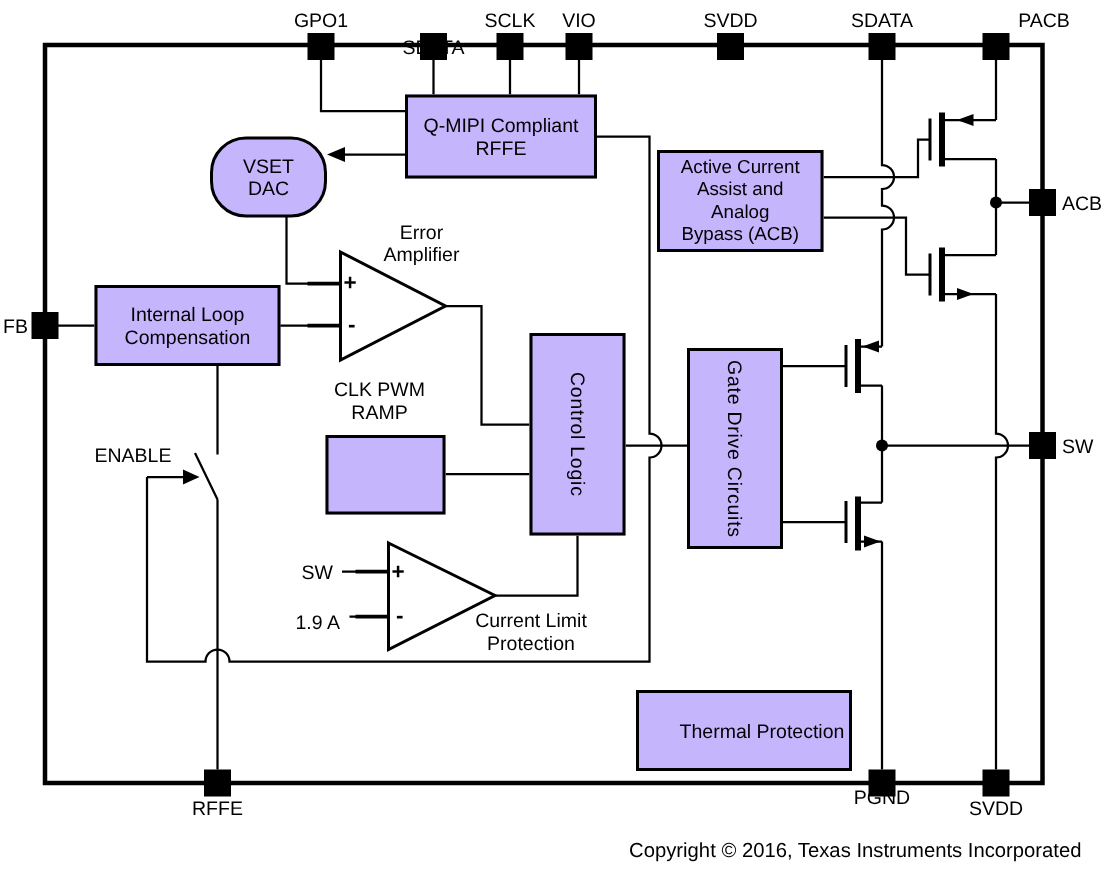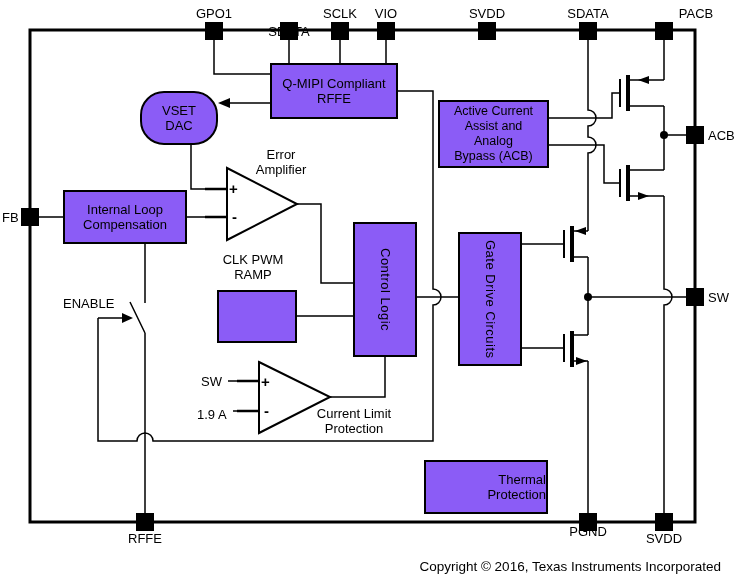--- a/index.html
+++ b/index.html
@@ -4,23 +4,23 @@
 <style>
   html,body{margin:0;padding:0;background:#ffffff;}
   #stage{
     position:relative;width:741px;height:579px;background:#ffffff;
     font-family:"Liberation Sans", sans-serif;color:#000;overflow:hidden;
   }
   #wires{position:absolute;left:0;top:0;width:741px;height:579px;}
   .lbl{position:absolute;font-size:13px;line-height:15px;white-space:nowrap;}
   .ctr{transform:translateX(-50%);text-align:center;}
   .blk{
-    position:absolute;border:2px solid #000;background:#8b5cf6;box-sizing:border-box;
+    position:absolute;border:2px solid #000;background:#c4b5fd;box-sizing:border-box;
     display:flex;flex-direction:column;align-items:center;justify-content:center;
-    font-size:13px;line-height:15px;text-align:right;
+    font-size:13px;line-height:15px;text-align:left;
   }
   .blk span{display:block;}
   .vtext{writing-mode:vertical-rl;font-size:13px;letter-spacing:0.5px;}
   .sign{position:absolute;font-size:15px;font-weight:bold;line-height:15px;}
   .copy{position:absolute;right:20px;top:559px;font-size:13.5px;}
 </style>
 </head>
 <body>
 
 <div id="stage">
@@ -138,21 +138,21 @@
   <div class="blk" style="left:63px;top:190px;width:124px;height:54px;">
     <span>Internal Loop</span>
     <span>Compensation</span>
   </div>
   <div class="blk" style="left:353px;top:222px;width:64px;height:135px;">
     <span class="vtext">Control Logic</span>
   </div>
   <div class="blk" style="left:458px;top:232px;width:64px;height:134px;">
     <span class="vtext">Gate Drive Circuits</span>
   </div>
-  <div class="blk" style="left:424px;top:460px;width:124px;height:54px;padding-left:24px;">
+  <div class="blk" style="left:424px;top:460px;width:144px;height:54px;padding-left:24px;">
     <span>Thermal Protection</span>
   </div>
   <div class="blk" style="left:217px;top:290px;width:80px;height:53px;"></div>
 
   <div class="lbl ctr" style="left:253px;top:252px;">
     <span style="display:block">CLK PWM</span>
     <span style="display:block">RAMP</span>
   </div>
   <div class="lbl ctr" style="left:281px;top:147px;">
     <span style="display:block">Error</span>

